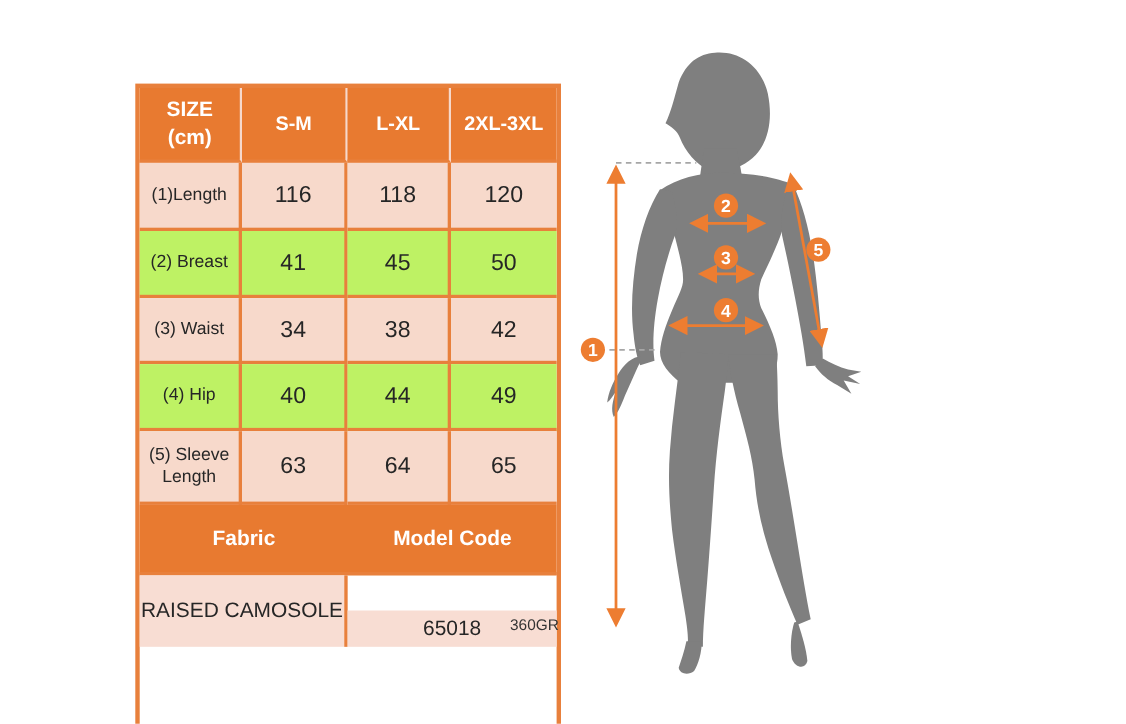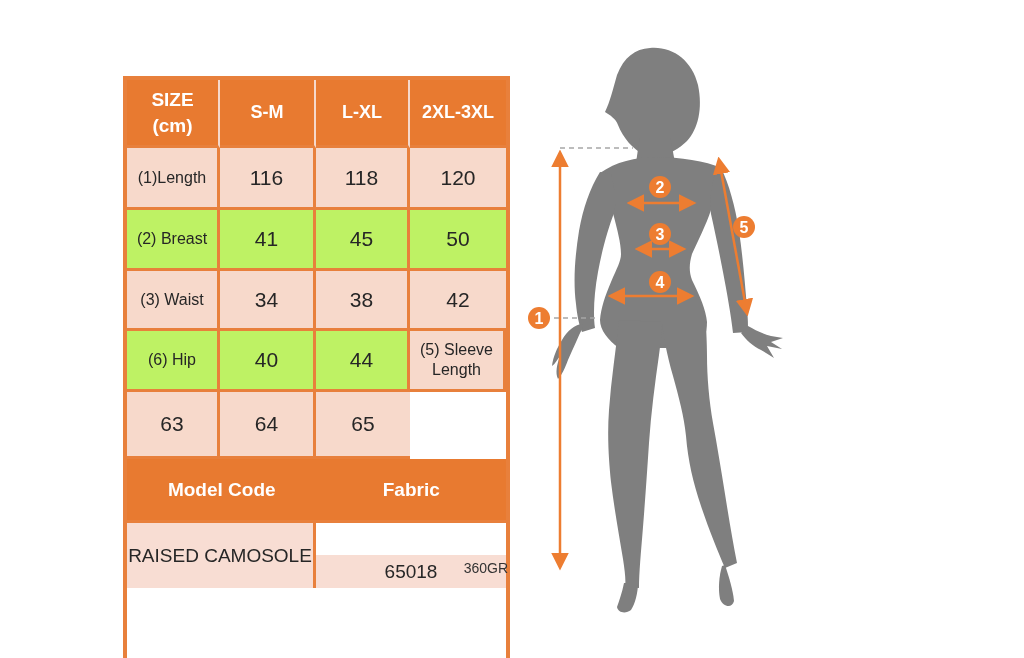--- a/index.html
+++ b/index.html
@@ -71,32 +71,33 @@
   <div class="cell row-light lbl b-r b-b">(2) Breast</div>
   <div class="cell row-light val b-r b-b">41</div>
   <div class="cell row-light val b-r b-b">45</div>
   <div class="cell row-light val b-b">50</div>
 
   <div class="cell row-dark lbl b-r b-b">(3) Waist</div>
   <div class="cell row-dark val b-r b-b">34</div>
   <div class="cell row-dark val b-r b-b">38</div>
   <div class="cell row-dark val b-b">42</div>
 
-  <div class="cell row-light lbl b-r b-b">(6) Hip</div>
+  <div class="cell row-light lbl b-r b-b">(4) Hip</div>
   <div class="cell row-light val b-r b-b">40</div>
   <div class="cell row-light val b-r b-b">44</div>
+  <div class="cell row-light val b-b">49</div>
 
   <div class="cell row-dark lbl b-r b-b">(5) Sleeve Length</div>
   <div class="cell row-dark val b-r b-b">63</div>
   <div class="cell row-dark val b-r b-b">64</div>
   <div class="cell row-dark val b-b">65</div>
 
   <div class="fabric-row">
+    <span class="half">Fabric</span>
     <span class="half">Model Code</span>
-    <span class="half">Fabric</span>
   </div>
 
   <div class="cell bottom-cell span2a b-r">RAISED CAMOSOLE</div>
   <div class="cell bottom-cell span2b">65018</div>
 </div>
 
 <div class="weight-note">360GR</div>
 
 <div class="figure-wrap">
 <svg width="290" height="615" viewBox="0 0 290 615" xmlns="http://www.w3.org/2000/svg">

